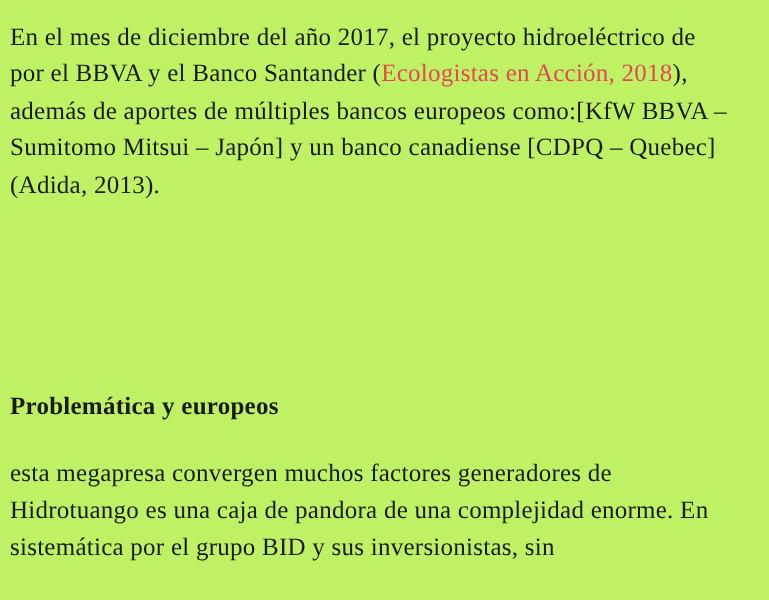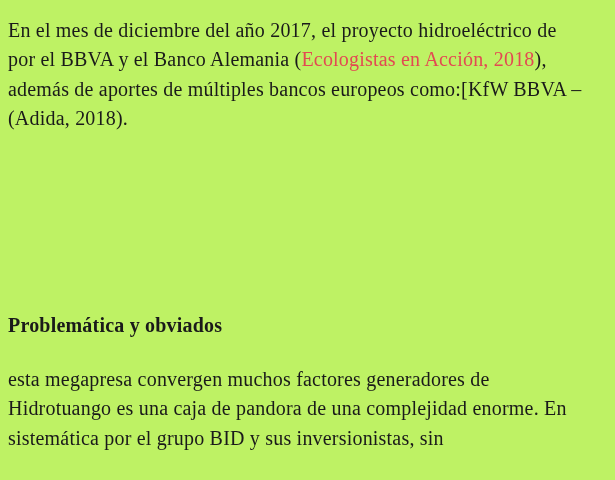--- a/index.html
+++ b/index.html
@@ -43,26 +43,27 @@
     text-decoration: none;
   }
 </style>
 </head>
 <body>
 
 <div class="page">
 
   <div class="para para1">
     <div class="tline">En el mes de diciembre del año 2017, el proyecto hidroeléctrico de</div>
-    <div class="tline"><span>por el BBVA y el Banco Alemania (</span><span class="citation-link">Ecologistas en Acción, 2018</span><span>),</span></div>
+    <div class="tline"><span>por el BBVA y el Banco Santander (</span><span class="citation-link">Ecologistas en Acción, 2018</span><span>),</span></div>
     <div class="tline">además de aportes de múltiples bancos europeos como:[KfW BBVA –</div>
-    <div class="tline">(Adida, 2018).</div>
+    <div class="tline">Sumitomo Mitsui – Japón] y un banco canadiense [CDPQ – Quebec]</div>
+    <div class="tline">(Adida, 2013).</div>
   </div>
 
-  <h2 class="section-heading">Problemática y obviados</h2>
+  <h2 class="section-heading">Problemática y europeos</h2>
 
   <div class="para para2">
     <div class="tline">esta megapresa convergen muchos factores generadores de</div>
     <div class="tline">Hidrotuango es una caja de pandora de una complejidad enorme. En</div>
     <div class="tline">sistemática por el grupo BID y sus inversionistas, sin</div>
   </div>
 
 </div>
 
 </body></html>

